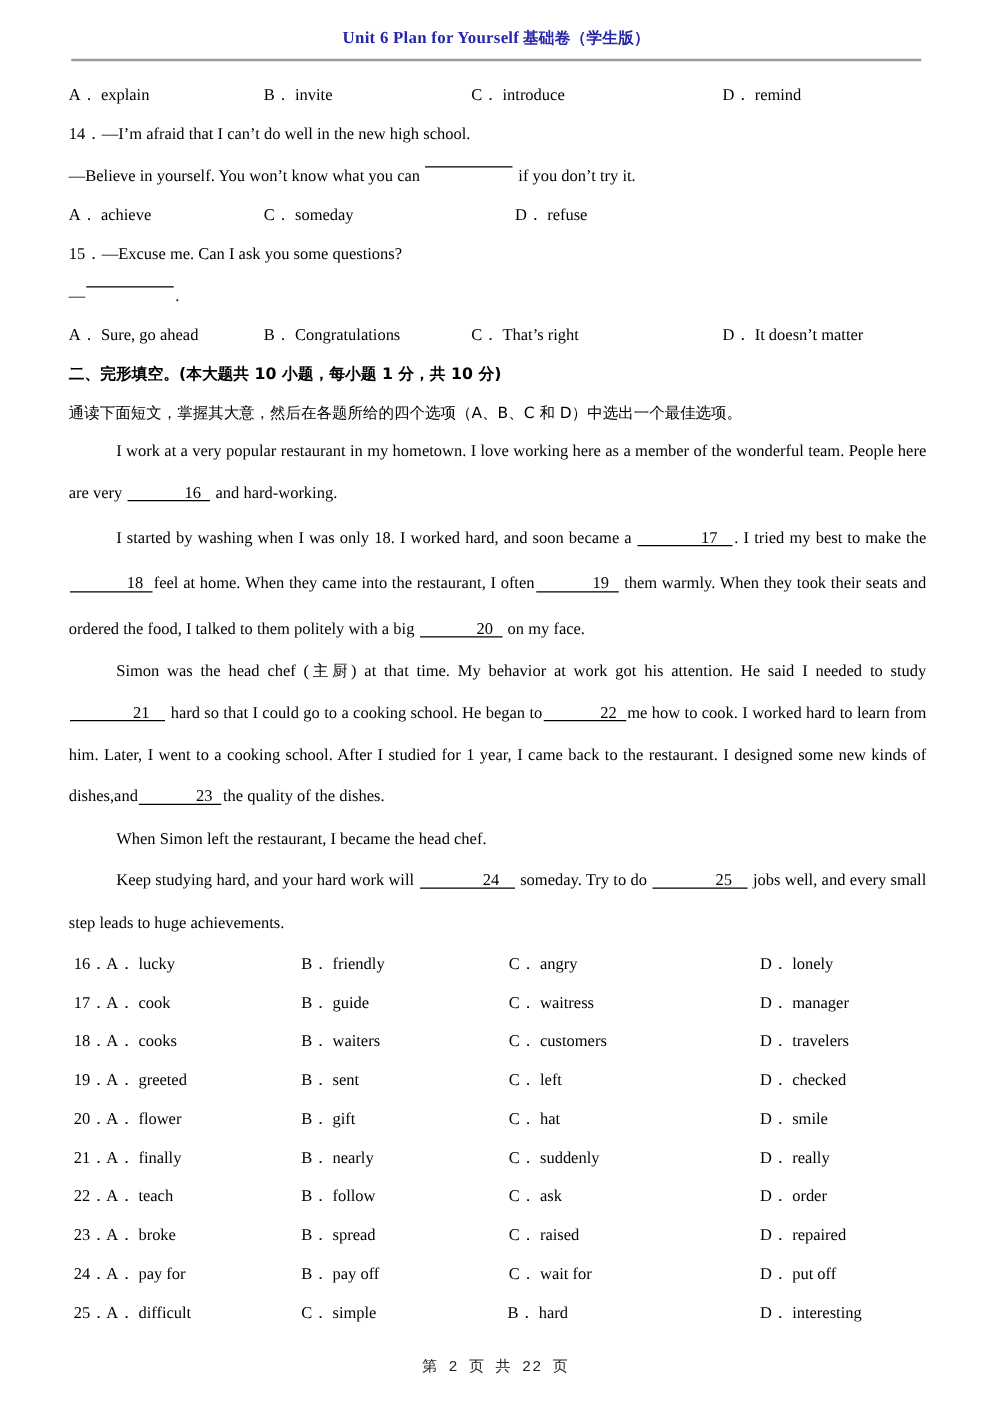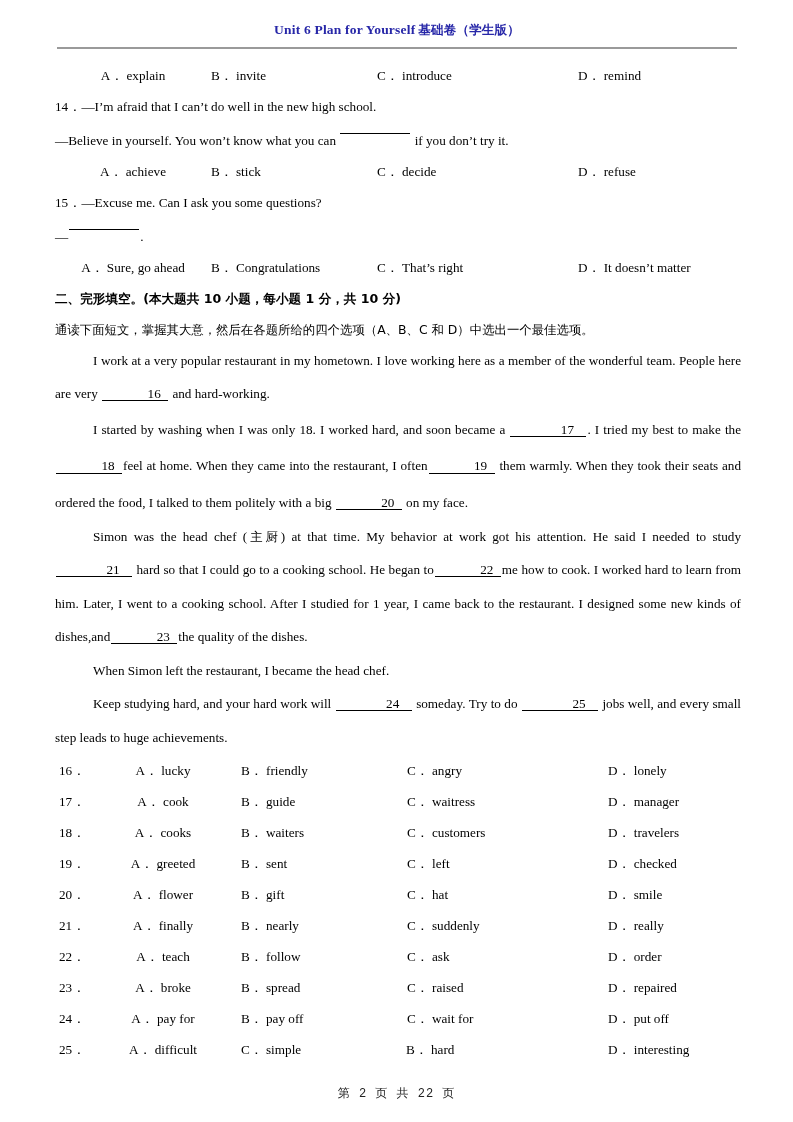--- a/index.html
+++ b/index.html
@@ -67,21 +67,21 @@
     white-space: nowrap;
   }
   .opts .qn {
     width: 26px;
     flex: 0 0 26px;
     text-align: left;
   }
   .opts .oc {
     flex: 0 0 auto;
   }
-  .opts .oc.c1 { width: 156px; text-align: center; }
+  .opts .oc.c1 { width: 156px; }
   .opts .oc.c2 { width: 166px; }
   .opts .oc.c3 { width: 165px; }
   .opts .oc.c4 { width: 160px; margin-left: 36px; }
   .opts .lbl { margin-right: 3px; }
 
   
   .opts.numbered { padding-left: 4px; }
 
   
   .qline {
@@ -172,22 +172,21 @@
     <div class="qline">
       <span class="qnum">14．</span><span>—I’m afraid that I can’t do well in the new high school.</span>
     </div>
     <div class="qline">
       <span>—Believe in yourself. You won’t know what you can</span>
       <span class="blank empty"></span>
       <span>if you don’t try it.</span>
     </div>
     <div class="opts">
       <span class="oc c1"><span class="lbl">A．</span><span>achieve</span></span>
-      <span class="oc c2"><span class="lbl">B．</span><span>stick</span></span>
-      <span class="oc c3"><span class="lbl">C．</span><span>decide</span></span>
+      <span class="oc c3"><span class="lbl">C．</span><span>someday</span></span>
       <span class="oc c4"><span class="lbl">D．</span><span>refuse</span></span>
     </div>
 
     <div class="qline">
       <span class="qnum">15．</span><span>—Excuse me. Can I ask you some questions?</span>
     </div>
     <div class="qline">
       <span>—</span><span class="blank empty"></span><span>.</span>
     </div>
     <div class="opts">

